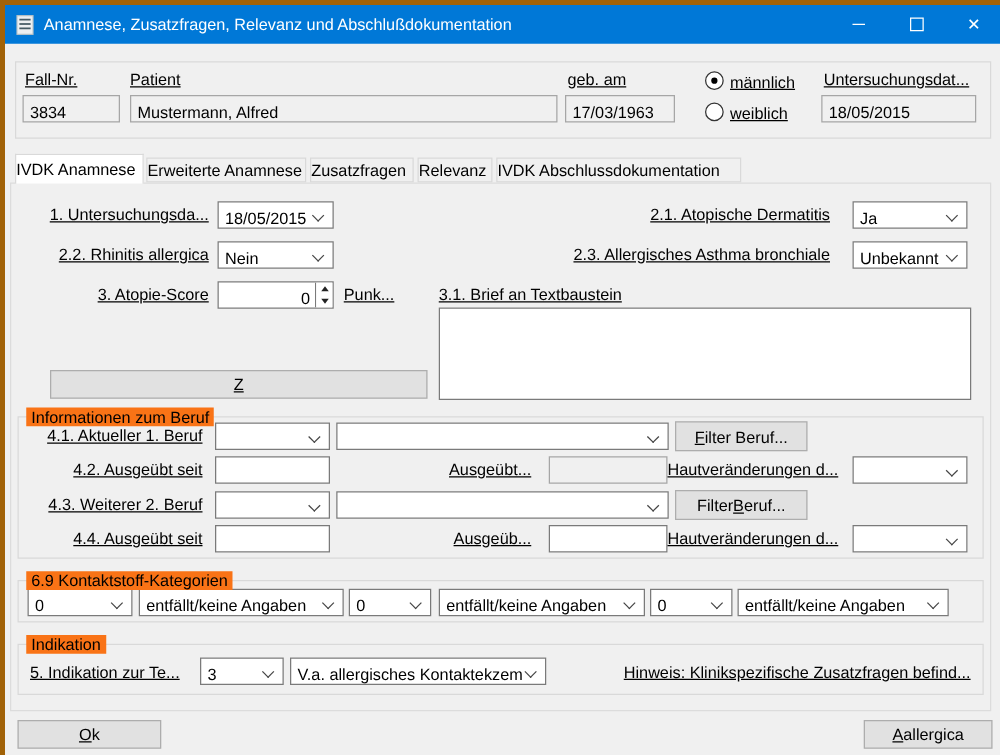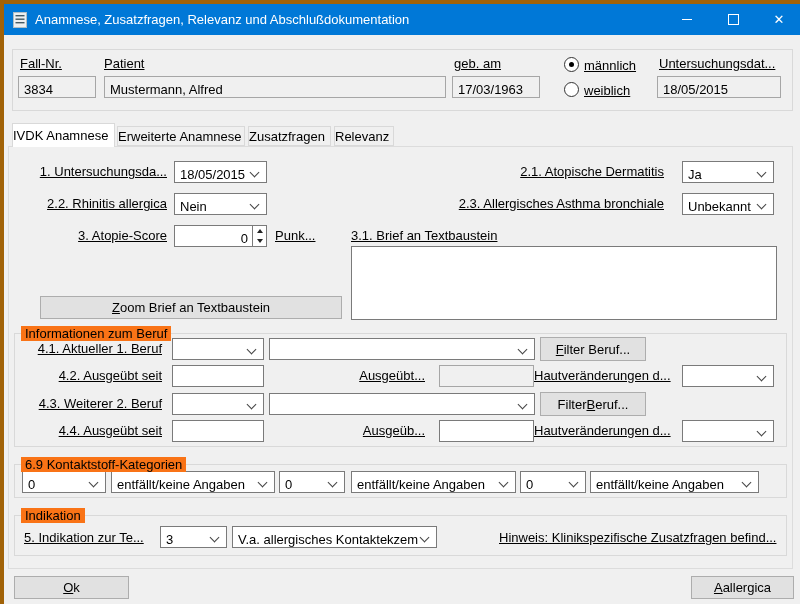--- a/index.html
+++ b/index.html
@@ -97,20 +97,23 @@
     </div>
   <div class="tab" style="left:113px;width:128px">
       <span>Erweiterte Anamnese</span>
     </div>
   <div class="tab" style="left:244px;width:83px">
       <span>Zusatzfragen</span>
     </div>
   <div class="tab" style="left:330px;width:60px">
       <span>Relevanz</span>
     </div>
+  <div class="tab" style="left:393px;width:196px">
+      <span>IVDK Abschlussdokumentation</span>
+    </div>
 
   <span class="lbl" style="right:635px;top:160px">1. Untersuchungsda...</span>
   <div class="combo" style="left:170px;top:157px;width:93px;height:22px">
       <span class="val">18/05/2015</span>
       <span class="chev"></span>
     </div>
   <span class="lbl" style="right:138px;top:160px">2.1. Atopische Dermatitis</span>
   <div class="combo" style="left:678px;top:157px;width:92px;height:22px">
       <span class="val">Ja</span>
       <span class="chev"></span>
@@ -139,21 +142,20 @@
         </span>
     </span>
   </div>
   <span class="lbl" style="left:271px;top:224px">Punk...</span>
   <span class="lbl" style="left:347px;top:224px">3.1. Brief an Textbaustein</span>
 
   <textarea class="textarea" style="left: 347px; top: 242px; width: 426px; height: 74px;"></textarea>
   <div class="btn" style="left:36px;top:292px;width:302px;height:23px">
     <span></span>
       <span class="u">Z</span>
-      <span>oom Brief an Textbaustein</span>
   </div>
 
   <div class="group" style="left:10px;top:329px;width:773px;height:114px"></div>
   <span class="gtitle" style="left:17px;top:322px">Informationen zum Beruf</span>
 
   <span class="lbl" style="right:640px;top:337px">4.1. Aktueller 1. Beruf</span>
   <div class="combo" style="left:168px;top:334px;width:92px;height:22px">
       <span class="val"></span>
       <span class="chev"></span>
     </div>

